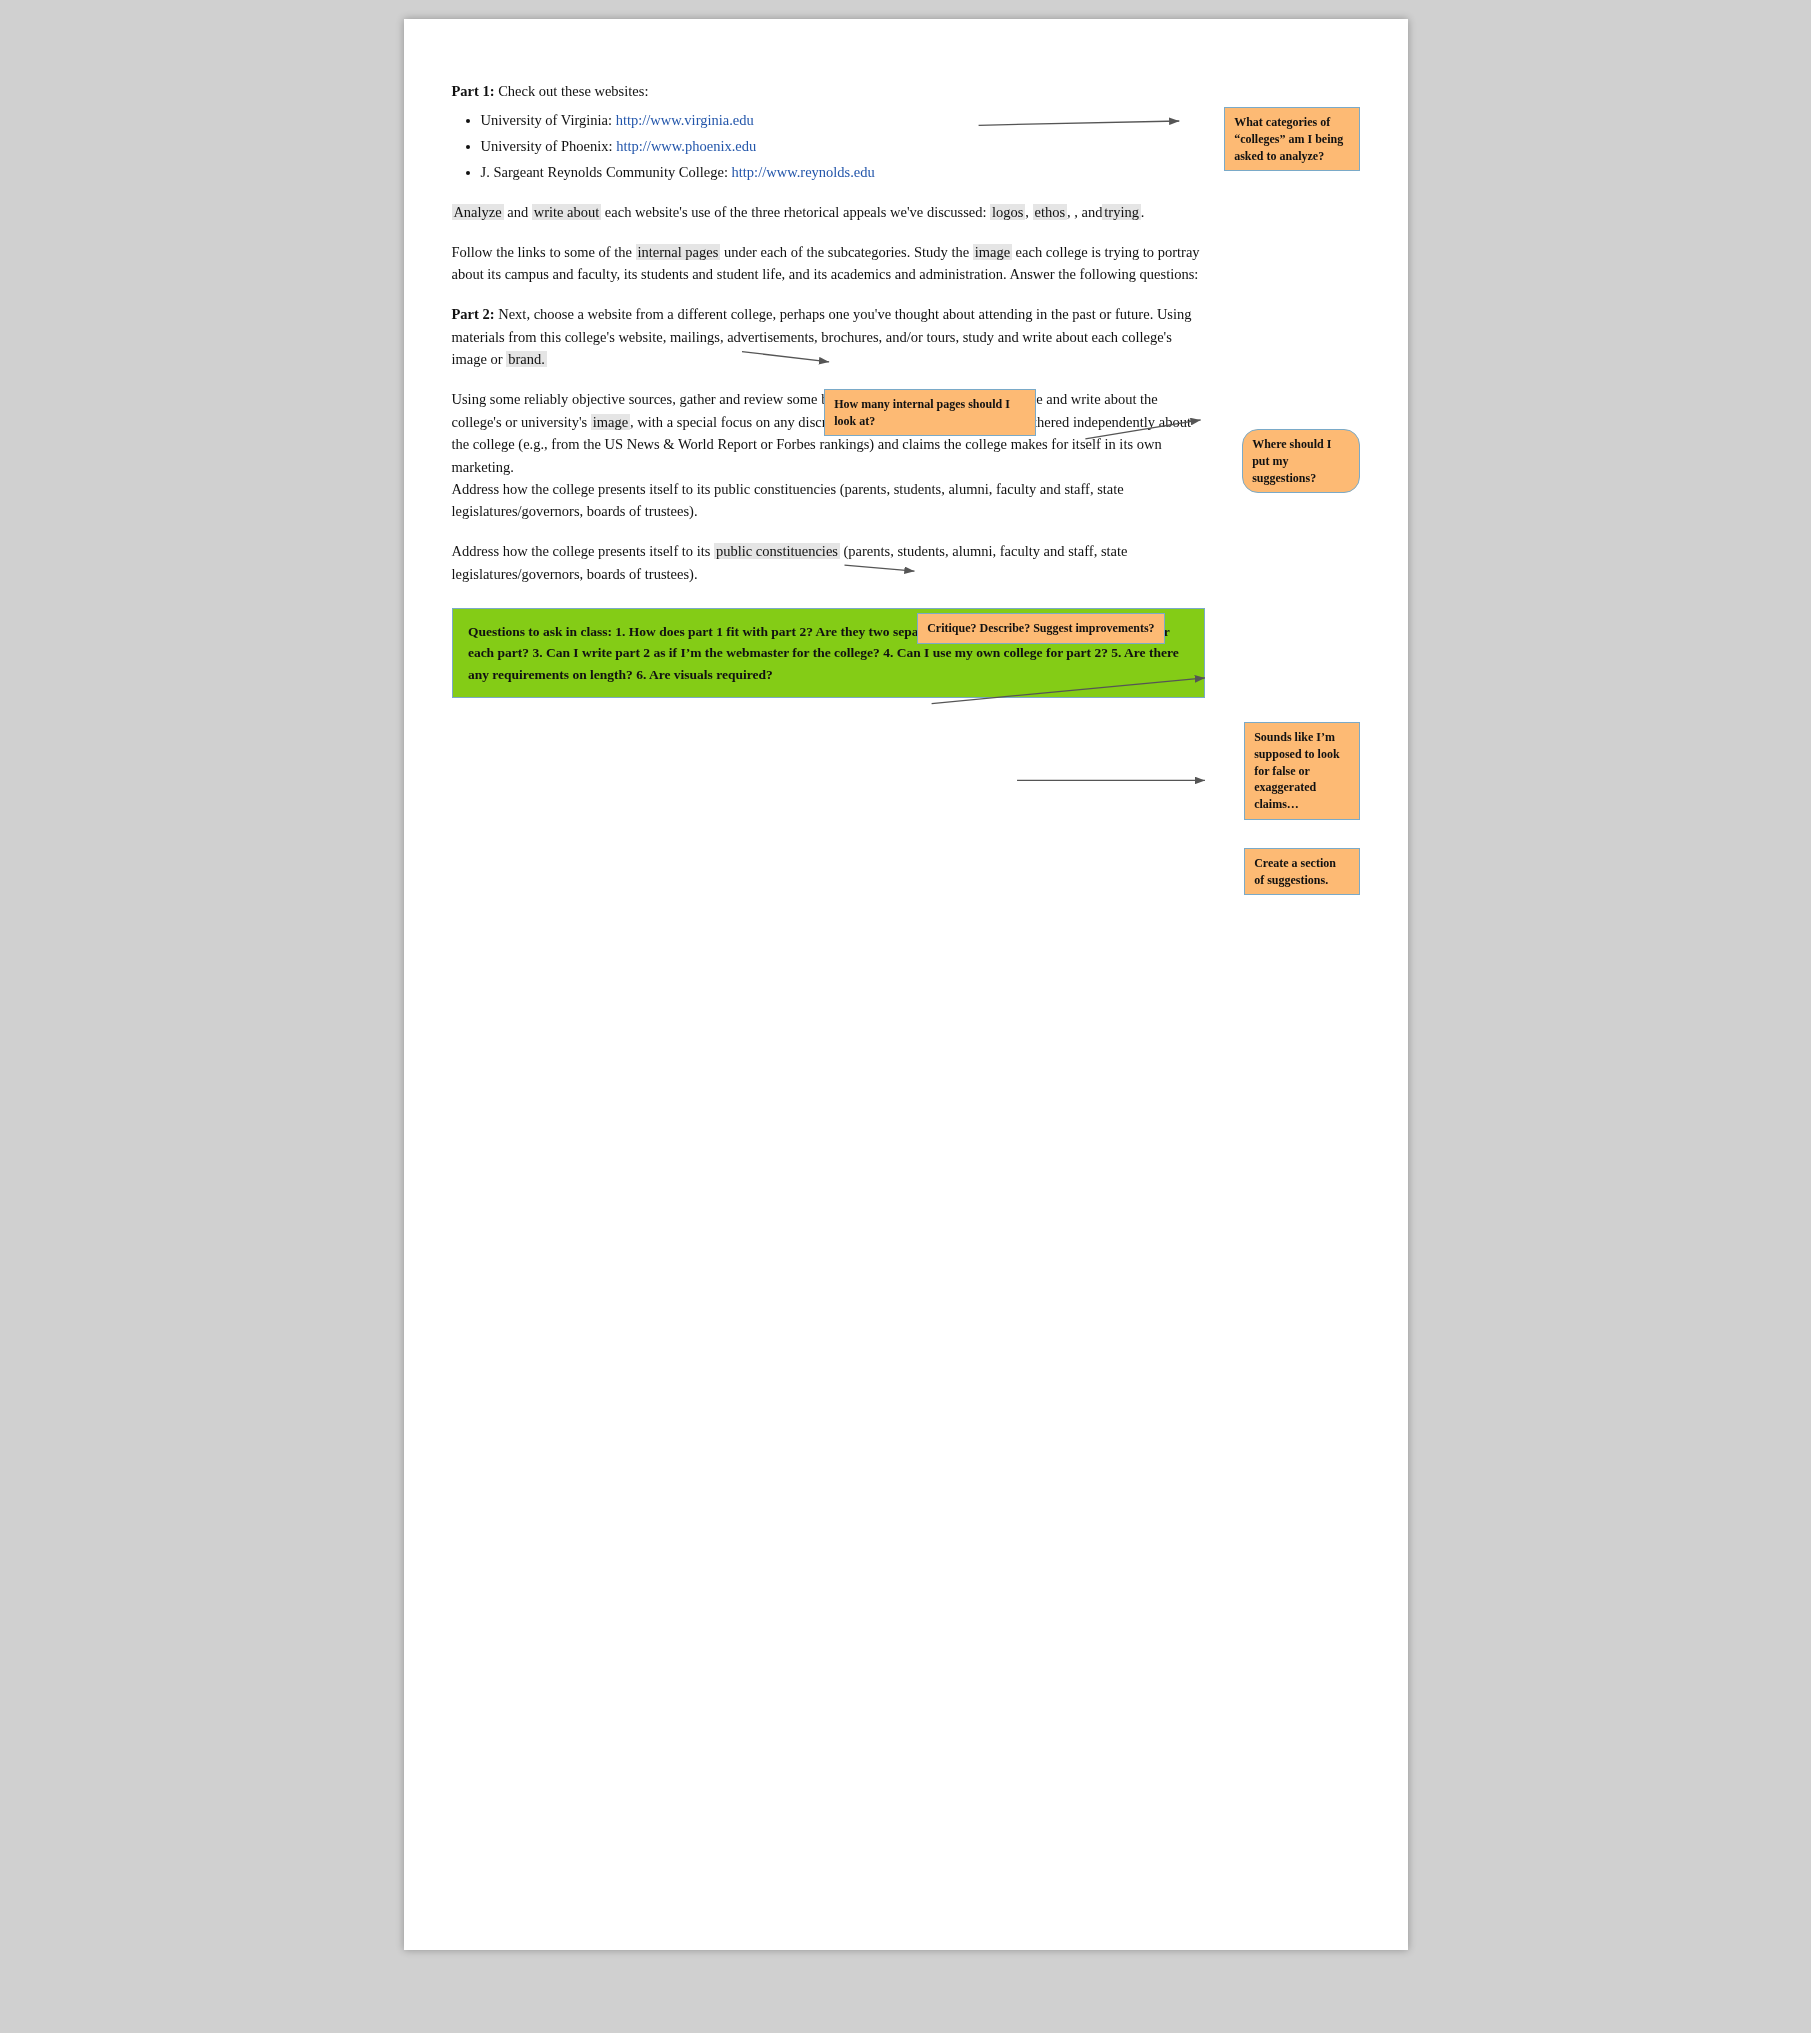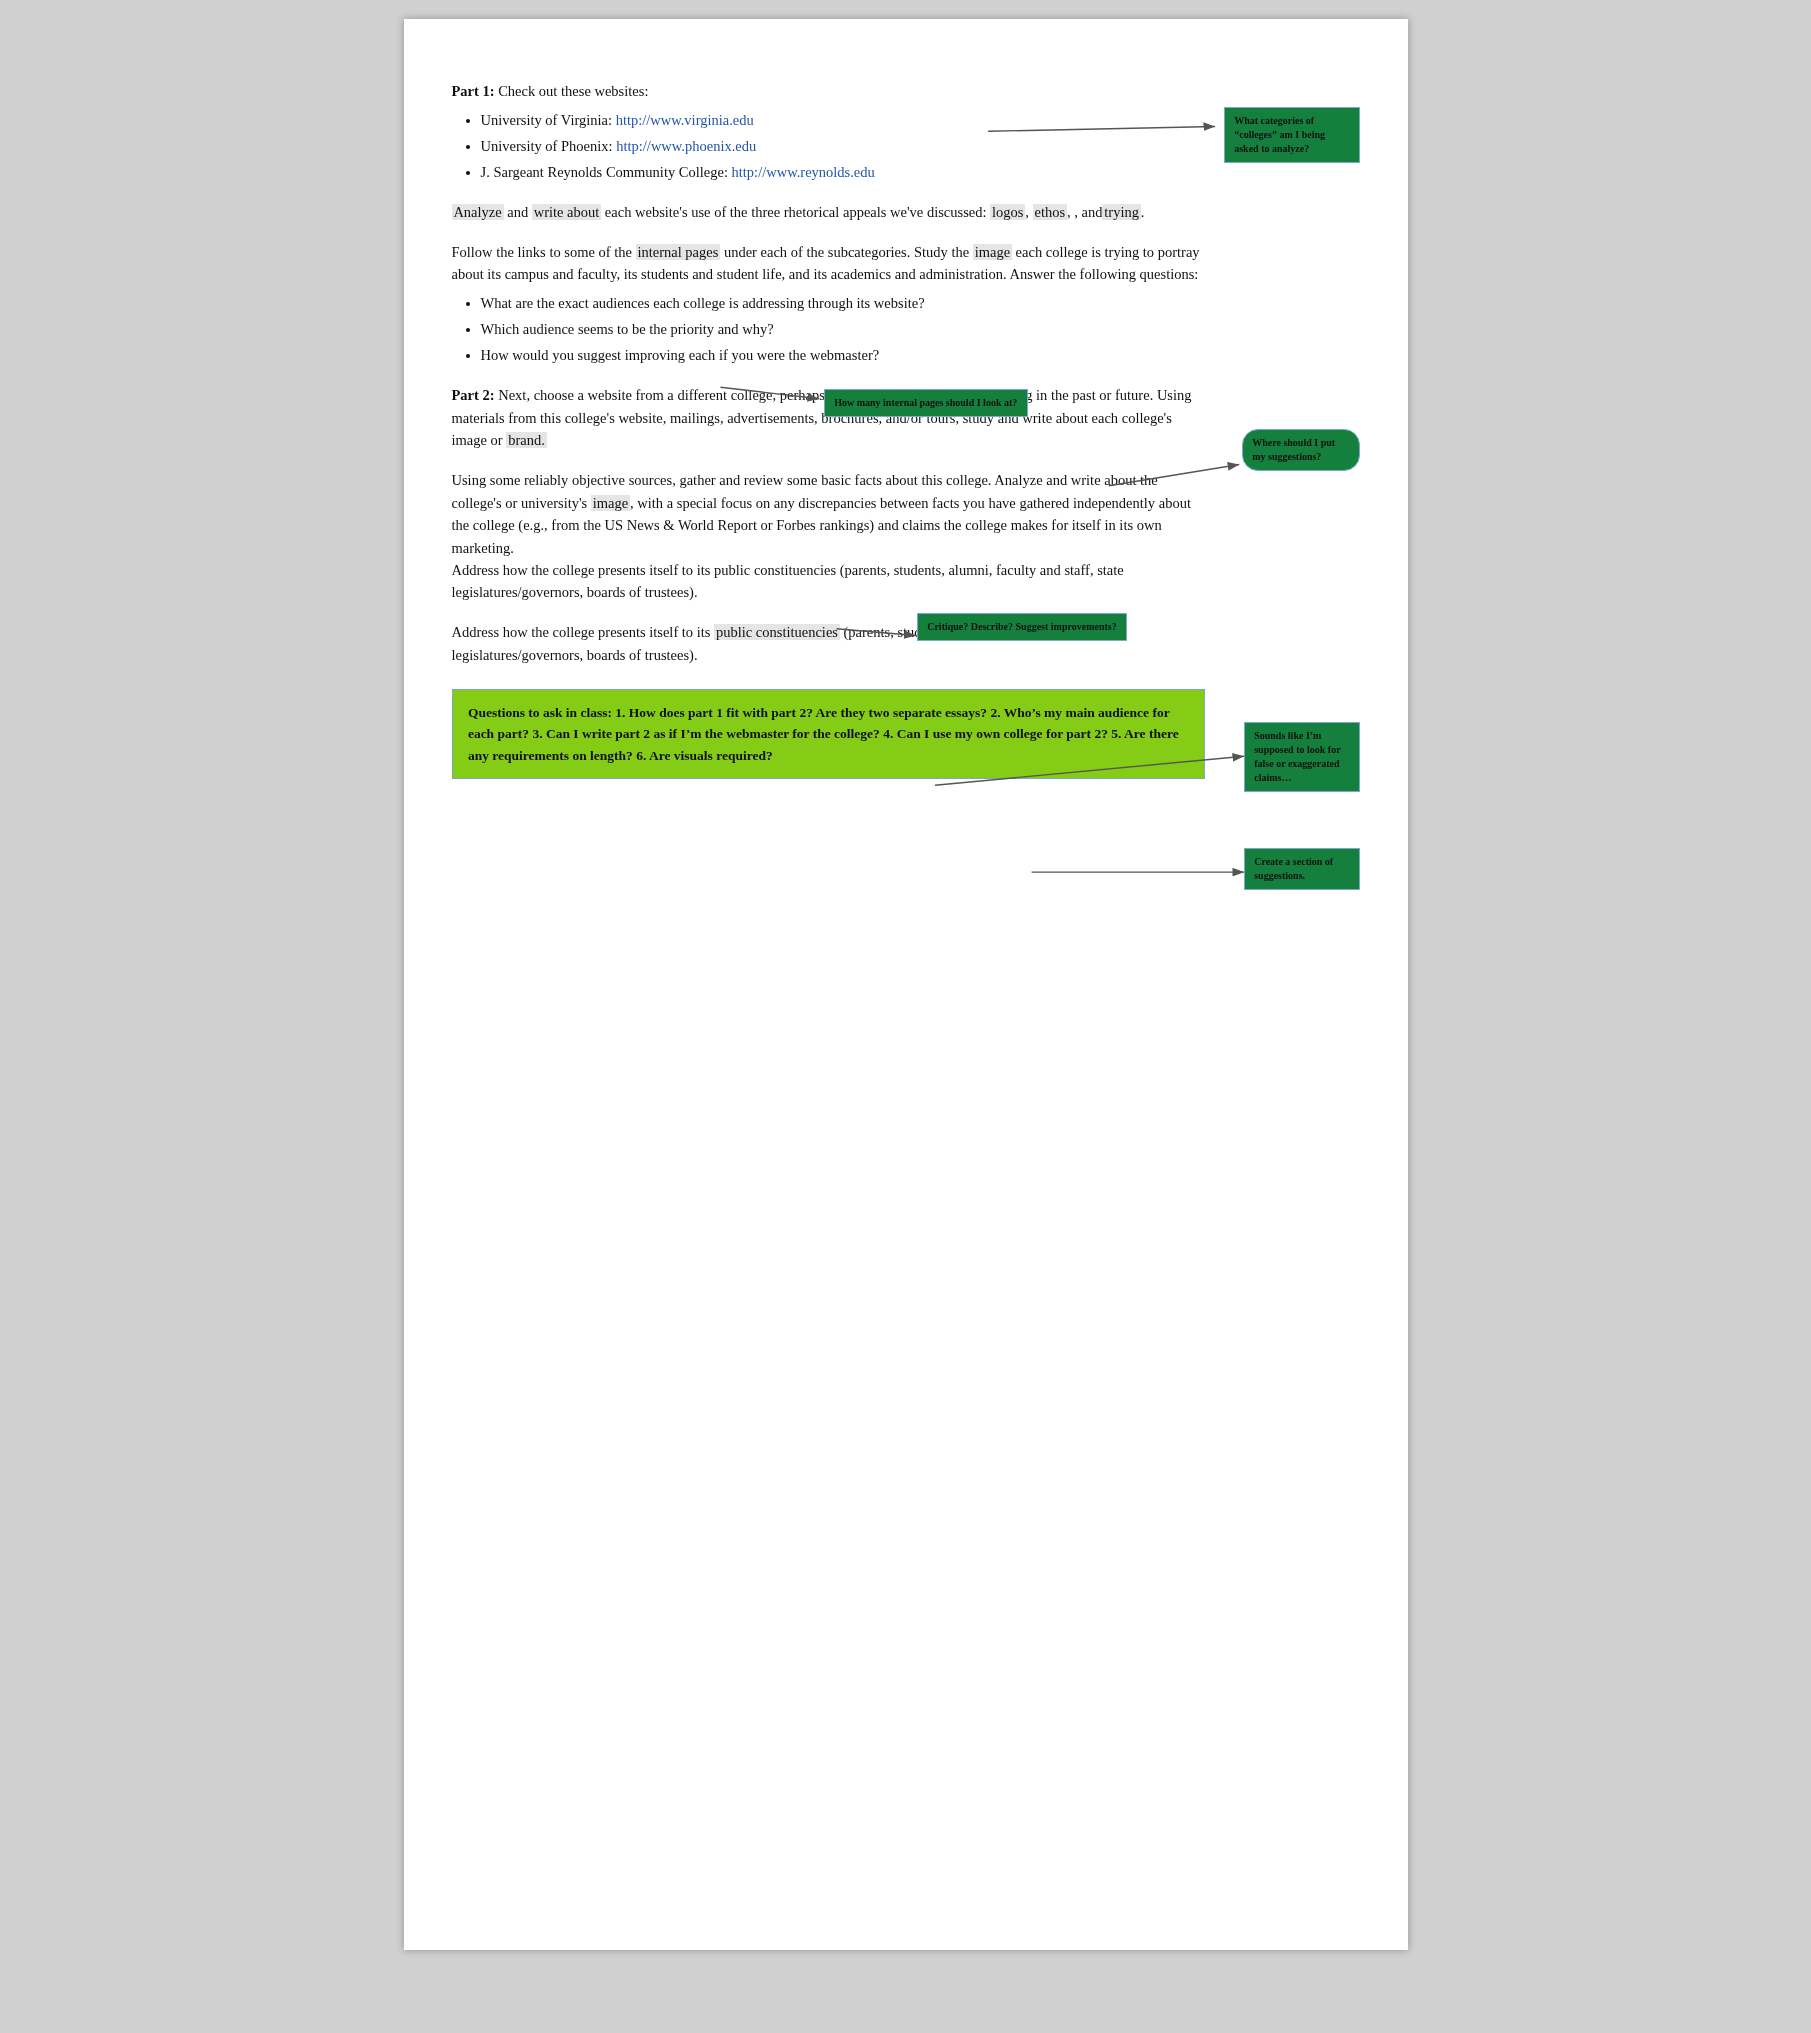--- a/index.html
+++ b/index.html
@@ -48,24 +48,24 @@
       margin-left: 29px;
       margin-top: 5.8px;
       margin-bottom: 5.8px;
     }
     .bullet-list li {
       margin-bottom: 3.9px;
       line-height: 1.55;
     }
     .arrow-annotation {
       position: absolute;
-      background: #15803d;
+      background: #fdba74;
       border: 1px solid #7aaac8;
       padding: 5.8px 9.7px;
-      font-size: 10px;
+      font-size: 12px;
       font-weight: bold;
       color: #111;
       max-width: 212px;
       line-height: 1.4;
     }
     .italic { }
     .bottom-box {
       border: 1px solid #7aaac8;
       background: #84cc16;
       padding: 11.6px 15.4px;
@@ -121,25 +121,20 @@
           </li>
         </ul>
       </div>
 
       <div class="section">
         <span class="highlight">Analyze</span><span> and </span><span class="highlight">write about</span><span> each website's use of the three rhetorical appeals we've discussed: </span><span class="highlight">logos</span><span>, </span><span class="highlight">ethos</span><span>, </span><span>, and</span><span class="highlight">trying</span><span>.</span>
       </div>
 
       <div class="section">
         <span>Follow the links to some of the </span><span class="highlight">internal pages</span><span> under each of the subcategories.  Study the </span><span class="highlight">image</span><span> each college is trying to portray about its campus and faculty, its students and student life, and its academics and administration.  Answer the following questions:</span>
-        <ul class="bullet-list">
-          <li>What are the exact audiences each college is addressing through its website?</li>
-          <li>Which audience seems to be the priority and why?</li>
-          <li>How would you suggest improving each if you were the webmaster?</li>
-        </ul>
       </div>
 
       <div class="section">
         <span class="part-label">Part 2:</span><span> Next, choose a website from a different college, perhaps one you've thought about attending in the past or future.  Using materials from this college's website, mailings, advertisements, brochures, and/or tours, study and write about each college's image or </span><span class="highlight">brand.</span>
       </div>
 
       <div class="section">
         <span>Using some reliably objective sources, gather and review some basic facts about this college.  Analyze and write about the college's or university's </span><span class="highlight">image</span><span>, with a special focus on any discrepancies between facts you have gathered independently about the college (e.g., from the </span><span class="italic">US News &amp; World Report</span><span>  or </span><span class="italic">Forbes</span><span> rankings) and claims the college makes for itself in its own marketing.</span><br>
         <span>Address how the college presents itself to its </span><span class="italic">public constituencies</span><span> (parents, students, alumni, faculty and staff, state legislatures/governors, boards of trustees).</span>
       </div>

